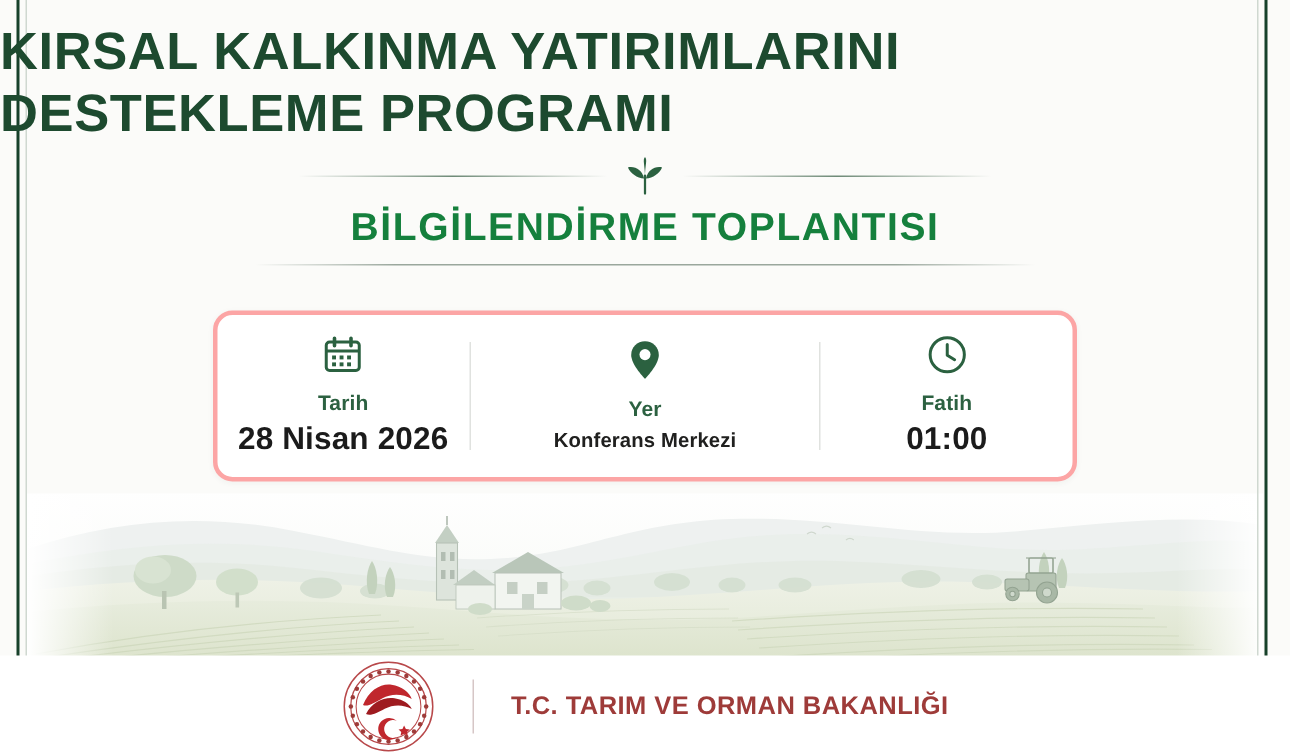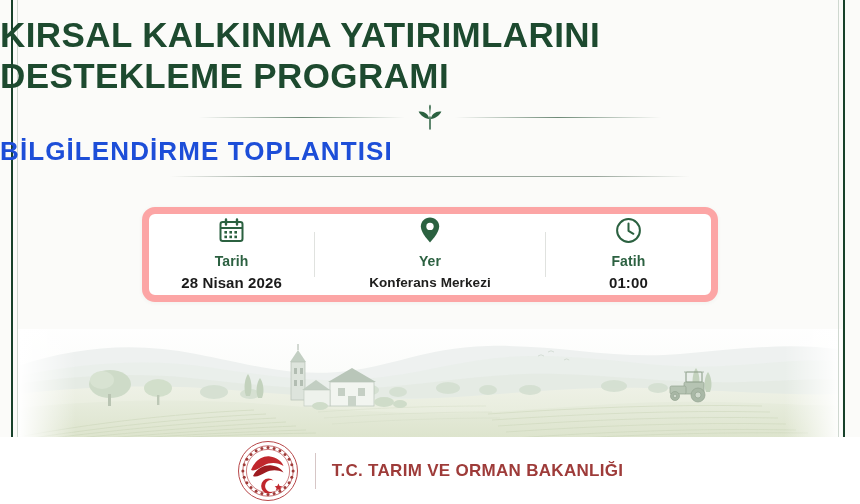--- a/index.html
+++ b/index.html
@@ -89,44 +89,45 @@
     background: linear-gradient(to right, rgba(40,76,53,0), #6e8a77, rgba(40,76,53,0));
   }
   .sprout-divider .sprout-icon { width: 30px; height: 26px; display: block; }
 
   
   .subtitle {
     position: absolute;
     left: 0;
     right: 0;
     top: 136px;
-    color: #1d4ed8;
+    text-align: center;
+    color: #15803d;
     font-weight: 700;
     font-size: 26px;
     letter-spacing: 1.1px;
     white-space: nowrap;
   }
   .subtitle-rule {
     position: absolute;
     left: 170px;
     width: 520px;
     top: 176px;
     height: 1px;
     background: linear-gradient(to right, rgba(60,80,66,0), #9aa79d 18%, #9aa79d 82%, rgba(60,80,66,0));
   }
 
   
   .info-card {
     position: absolute;
     left: 142px;
     top: 207px;
     width: 576px;
-    height: 95px;
+    height: 114px;
     background: #ffffff;
-    border: 7px solid #fca5a5;
+    border: 3px solid #fca5a5;
     border-radius: 13px;
     box-shadow: 0 1px 4px rgba(40,50,44,0.05);
     display: flex;
     align-items: stretch;
     box-sizing: border-box;
   }
   .info-col {
     flex: 1 1 0;
     display: flex;
     flex-direction: column;
@@ -148,21 +149,21 @@
     margin-top: 9px;
     color: #2c6141;
     font-size: 14px;
     font-weight: 600;
     letter-spacing: 0.1px;
   }
   .info-value {
     margin-top: 5px;
     color: #1b1b1b;
     font-weight: 700;
-    font-size: 15px;
+    font-size: 21px;
     letter-spacing: 0.1px;
     text-align: center;
     white-space: nowrap;
   }
   .info-value.small {
     font-size: 13.5px;
     font-weight: 600;
     line-height: 17px;
     color: #20201f;
   }
@@ -172,21 +173,21 @@
   .footer {
     position: absolute;
     left: 0;
     right: 0;
     top: 437px;
     height: 67px;
     background: #ffffff;
     display: flex;
     align-items: center;
     justify-content: center;
-    gap: 16px;
+    gap: 25px;
   }
   .footer-emblem { width: 62px; height: 62px; display: block; }
   .footer-sep { width: 1px; height: 36px; background: #d6c6c6; }
   .footer-text {
     color: #9e3b39;
     font-weight: 700;
     font-size: 17px;
     letter-spacing: 0.3px;
     white-space: nowrap;
   }

